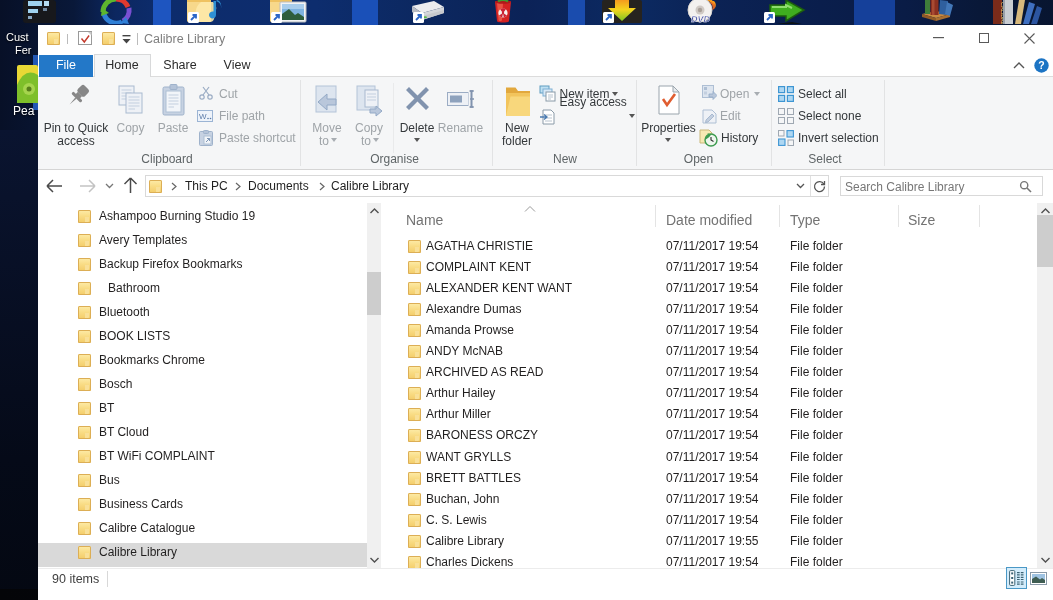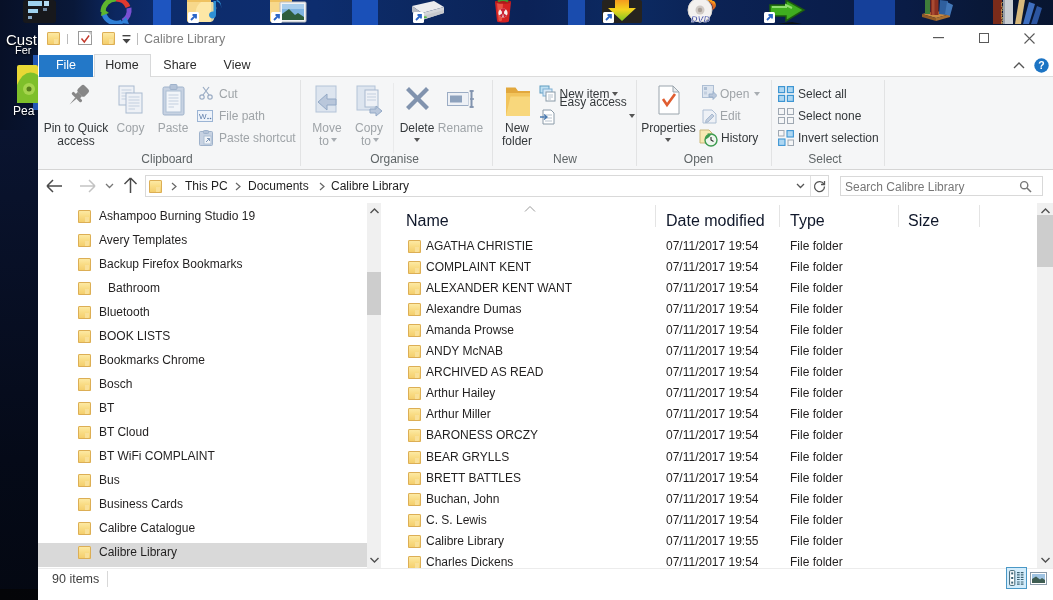--- a/index.html
+++ b/index.html
@@ -6,21 +6,21 @@
 .a{position:absolute}
 .tx{position:absolute;white-space:nowrap}
 .ctr{transform:translateX(-50%)}
 .fo{position:absolute;width:12.5px;height:13px;border-radius:1.5px;background:linear-gradient(180deg,#fdeca9 0%,#f9dc85 48%,#f3cc68 100%);box-shadow:inset 0 0 0 1px #dcae55}
 .fo:after{content:"";position:absolute;right:1.5px;bottom:1px;width:4px;height:5px;background:#f9e098;border-radius:0 0 1px 0}
 .sep{position:absolute;width:1px;background:#e2e3e4}
 .grplbl{position:absolute;white-space:nowrap;color:#5f6567;font-size:12px;transform:translateX(-50%)}
 .btxt{position:absolute;white-space:nowrap;font-size:12px;transform:translateX(-50%)}
 .dis{color:#9fa4a8}
 .en{color:#34383b}
-.chd{position:absolute;white-space:nowrap;color:#0f172a;font-size:16px}
+.chd{position:absolute;white-space:nowrap;color:#737373;font-size:14px}
 .row{position:absolute;white-space:nowrap;color:#211f1f;font-size:12px}
 .dd{position:absolute;width:0;height:0;border-left:3.5px solid transparent;border-right:3.5px solid transparent;border-top:4px solid #555}
 .dn{border-top-color:#a8adb2}
 </style></head><body>
 
 <div class="a" style="left:0;top:0;width:1053px;height:600px;background:
 linear-gradient(90deg,#071027 0%,#091839 7%,#0c2760 11%,#0d2c6c 15%,#0d2d6e 30%,
 #0c2860 40%,#0b2257 50%,#0c2a62 60%,#0b2254 68%,#0a1e4c 78%,#0a1c46 86%,#091838 93%,#081530 100%)"></div>
 <div class="a" style="left:153px;top:0;width:18px;height:25px;background:#1e55c0"></div>
 <div class="a" style="left:352px;top:0;width:26px;height:25px;background:#1a50b8"></div>
@@ -125,21 +125,21 @@
 </svg>
 <svg class="a" style="left:993px;top:0" width="60" height="24" viewBox="0 0 60 24">
 <rect x="0" y="0" width="9" height="24" fill="#7a2b1a"></rect>
 <text x="7.5" y="2" font-size="5.5" fill="#e8c66a" transform="rotate(90 7.5 2)" font-family="Liberation Sans">CALIBRE</text>
 <rect x="10" y="0" width="10" height="24" fill="#c9cdd2"></rect>
 <rect x="10" y="0" width="2" height="24" fill="#9aa0a8"></rect>
 <path d="M22 24 L26 0 L32 0 L28 24 Z" fill="#d8b97c"></path>
 <path d="M30 24 L36 2 L42 4 L36 24 Z" fill="#3f6fc0"></path>
 <path d="M38 24 L44 6 L49 8 L44 24 Z" fill="#2c55a0"></path>
 </svg>
-<div class="tx" style="left:6px;top:31px;color:#fff;font-size:15px;text-shadow:0 1px 2px #000">Cust</div>
+<div class="tx" style="left:6px;top:31px;color:#fff;font-size:11px;text-shadow:0 1px 2px #000">Cust</div>
 <div class="tx" style="left:15px;top:44px;color:#fff;font-size:11px;text-shadow:0 1px 2px #000">Fer</div>
 <div class="a" style="left:33px;top:55px;width:5px;height:55px;background:#2257b4"></div>
 <svg class="a" style="left:17px;top:65px" width="21" height="39" viewBox="0 0 21 39">
 <rect x="0" y="0" width="21" height="38" rx="2" fill="#e8d835"></rect>
 <path d="M0 20 Q8 2 21 10 L21 38 L0 38 Z" fill="#7ebf2a"></path>
 <circle cx="12" cy="24" r="6" fill="#a5d44d"></circle>
 <circle cx="12" cy="24" r="2.5" fill="#577f1a"></circle>
 </svg>
 <div class="tx" style="left:13px;top:104px;color:#fff;font-size:12px;text-shadow:0 1px 2px #000">Pea</div>
 <div class="a" style="left:0;top:589px;width:1053px;height:11px;background:linear-gradient(90deg,#040508 0%,#05070f 30%,#060a18 55%,#090e22 75%,#0a1026 88%,#070b18 100%)"></div>
@@ -497,21 +497,21 @@
 <div class="row" style="left:752px;top:361px">File folder</div>
 <div class="fo" style="left:370px;top:383px"></div>
 <div class="row" style="left:388px;top:382px">Arthur Miller</div>
 <div class="row" style="left:628px;top:382px">07/11/2017 19:54</div>
 <div class="row" style="left:752px;top:382px">File folder</div>
 <div class="fo" style="left:370px;top:404px"></div>
 <div class="row" style="left:388px;top:403px">BARONESS ORCZY</div>
 <div class="row" style="left:628px;top:403px">07/11/2017 19:54</div>
 <div class="row" style="left:752px;top:403px">File folder</div>
 <div class="fo" style="left:370px;top:426px"></div>
-<div class="row" style="left:388px;top:425px">BEAR GRYLLS</div>
+<div class="row" style="left:388px;top:425px">WANT GRYLLS</div>
 <div class="row" style="left:628px;top:425px">07/11/2017 19:54</div>
 <div class="row" style="left:752px;top:425px">File folder</div>
 <div class="fo" style="left:370px;top:447px"></div>
 <div class="row" style="left:388px;top:446px">BRETT BATTLES</div>
 <div class="row" style="left:628px;top:446px">07/11/2017 19:54</div>
 <div class="row" style="left:752px;top:446px">File folder</div>
 <div class="fo" style="left:370px;top:468px"></div>
 <div class="row" style="left:388px;top:467px">Buchan, John</div>
 <div class="row" style="left:628px;top:467px">07/11/2017 19:54</div>
 <div class="row" style="left:752px;top:467px">File folder</div>

